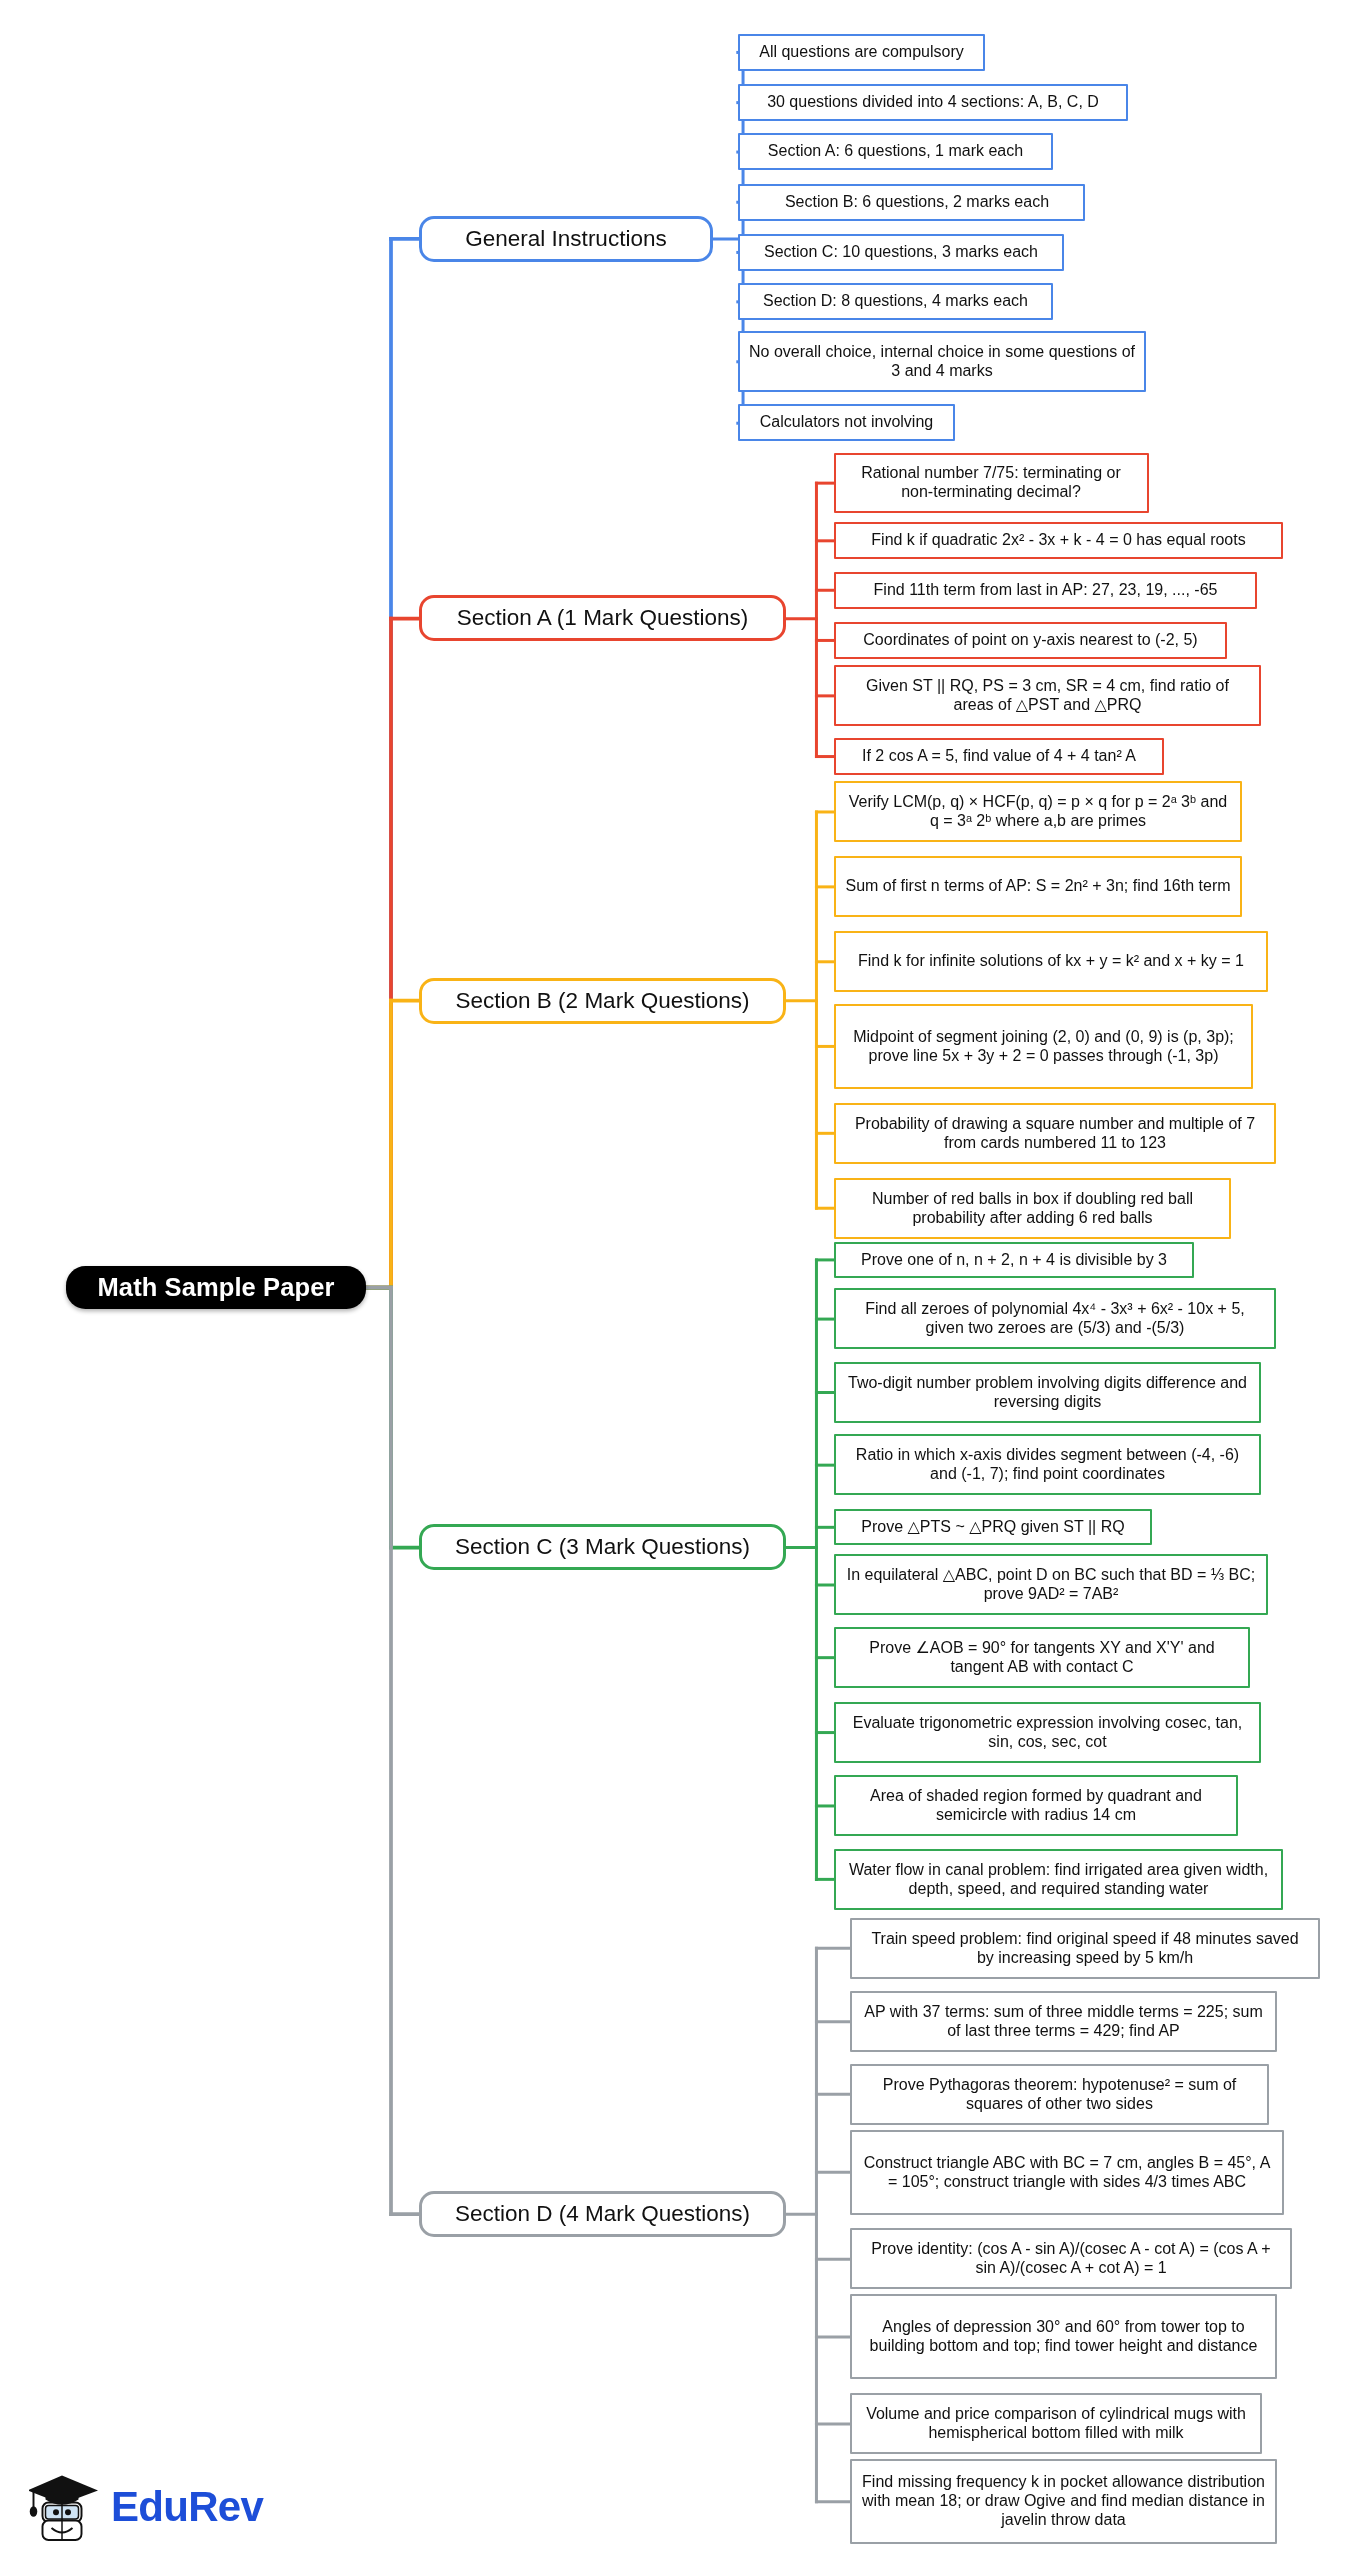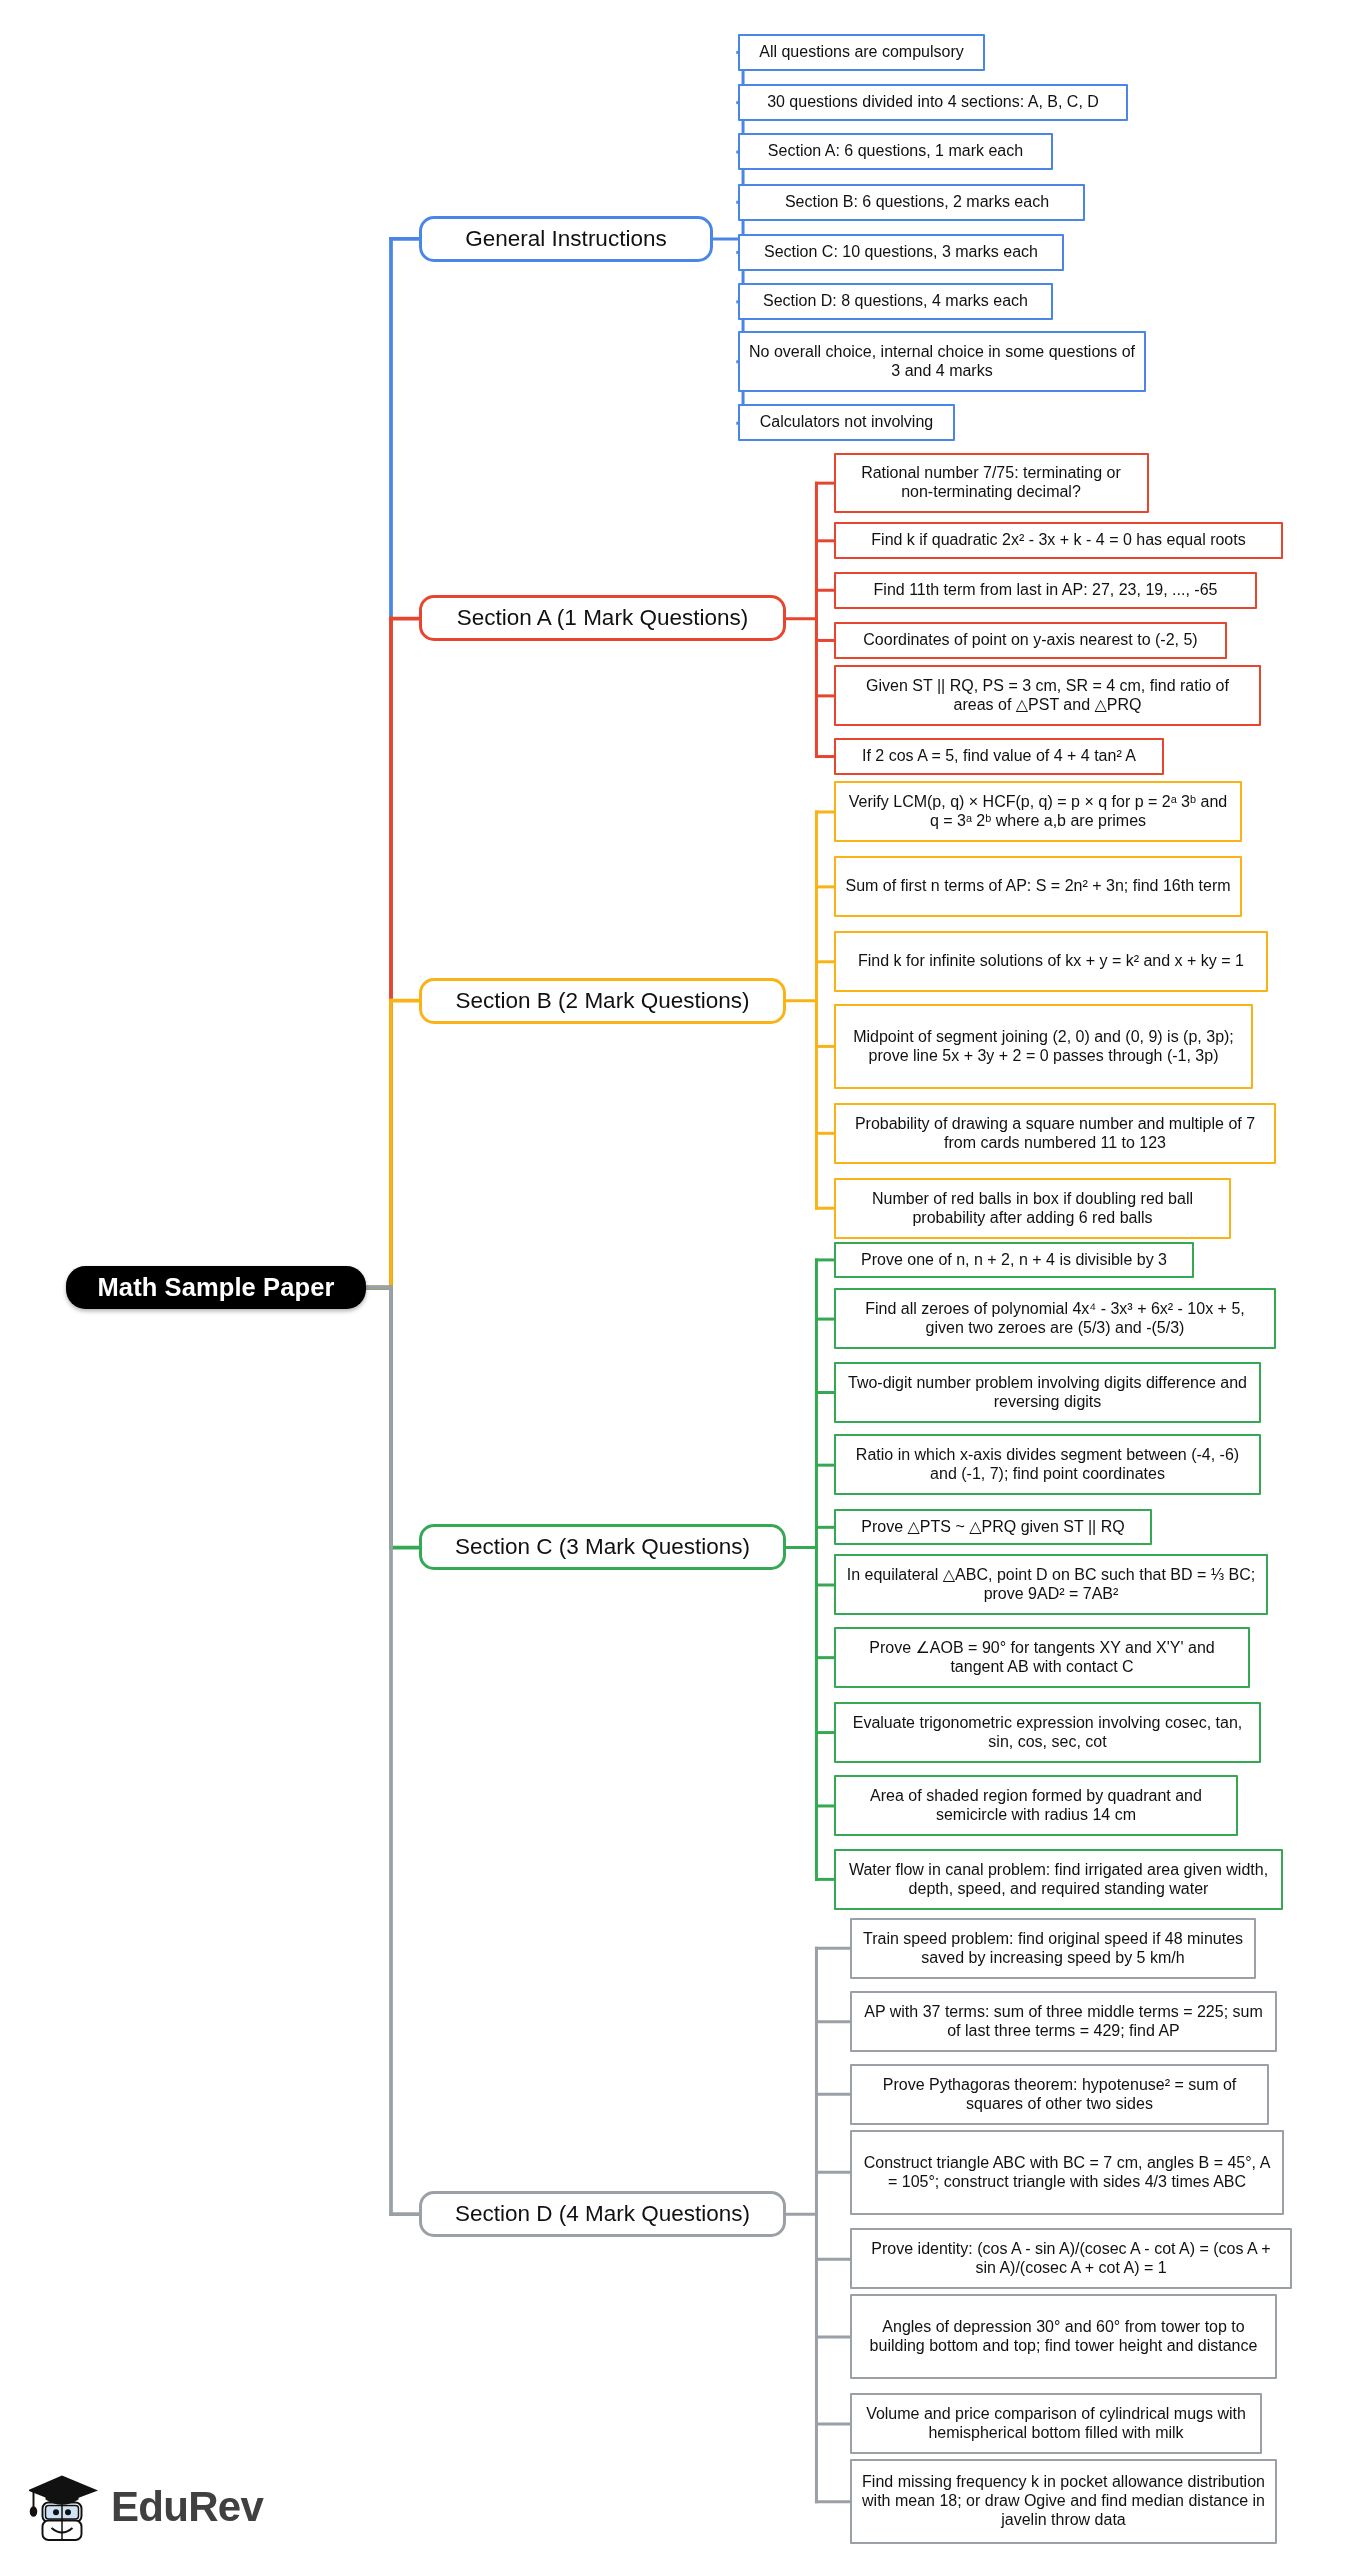--- a/index.html
+++ b/index.html
@@ -90,21 +90,21 @@
     top: 2454px;
     width: 247px;
     height: 105px;
     display: flex;
     align-items: center;
     gap: 10.5px;
   }
   #brand-logo .logo-word {
     font-size: 42px;
     font-weight: bold;
-    color: #404040;
+    color: #1d4ed8;
     letter-spacing: -0.7px;
   }
 </style>
 </head>
 <body>
 
 <div id="mindmap-root">
 
   <svg id="connectors" viewBox="0 0 1825 3439" preserveAspectRatio="none">
       <path d="M488 1719 L522 1719" stroke="#4a86e8" stroke-width="5" fill="none" stroke-linecap="square"></path>
@@ -275,21 +275,21 @@
       </div>
       <div class="node leaf-node leaf-green" style="left: 834px; top: 1775px; width: 404px; min-height: 61px;">
         <span>Area of shaded region formed by quadrant and semicircle with radius 14 cm</span>
       </div>
       <div class="node leaf-node leaf-green" style="left: 834px; top: 1849px; width: 449px; min-height: 61px;">
         <span>Water flow in canal problem: find irrigated area given width, depth, speed, and required standing water</span>
       </div>
       <div class="node branch-node branch-gray" style="left: 419px; top: 2191px; width: 367px; min-height: 46px;">
         <span>Section D (4 Mark Questions)</span>
       </div>
-      <div class="node leaf-node leaf-gray" style="left: 850px; top: 1918px; width: 406px; min-height: 61px;">
+      <div class="node leaf-node leaf-gray" style="left: 850px; top: 1918px; width: 470px; min-height: 61px;">
         <span>Train speed problem: find original speed if 48 minutes saved by increasing speed by 5 km/h</span>
       </div>
       <div class="node leaf-node leaf-gray" style="left: 850px; top: 1991px; width: 427px; min-height: 61px;">
         <span>AP with 37 terms: sum of three middle terms = 225; sum of last three terms = 429; find AP</span>
       </div>
       <div class="node leaf-node leaf-gray" style="left: 850px; top: 2064px; width: 419px; min-height: 61px;">
         <span>Prove Pythagoras theorem: hypotenuse² = sum of squares of other two sides</span>
       </div>
       <div class="node leaf-node leaf-gray" style="left: 850px; top: 2130px; width: 434px; min-height: 85px;">
         <span>Construct triangle ABC with BC = 7 cm, angles B = 45°, A = 105°; construct triangle with sides 4/3 times ABC</span>

